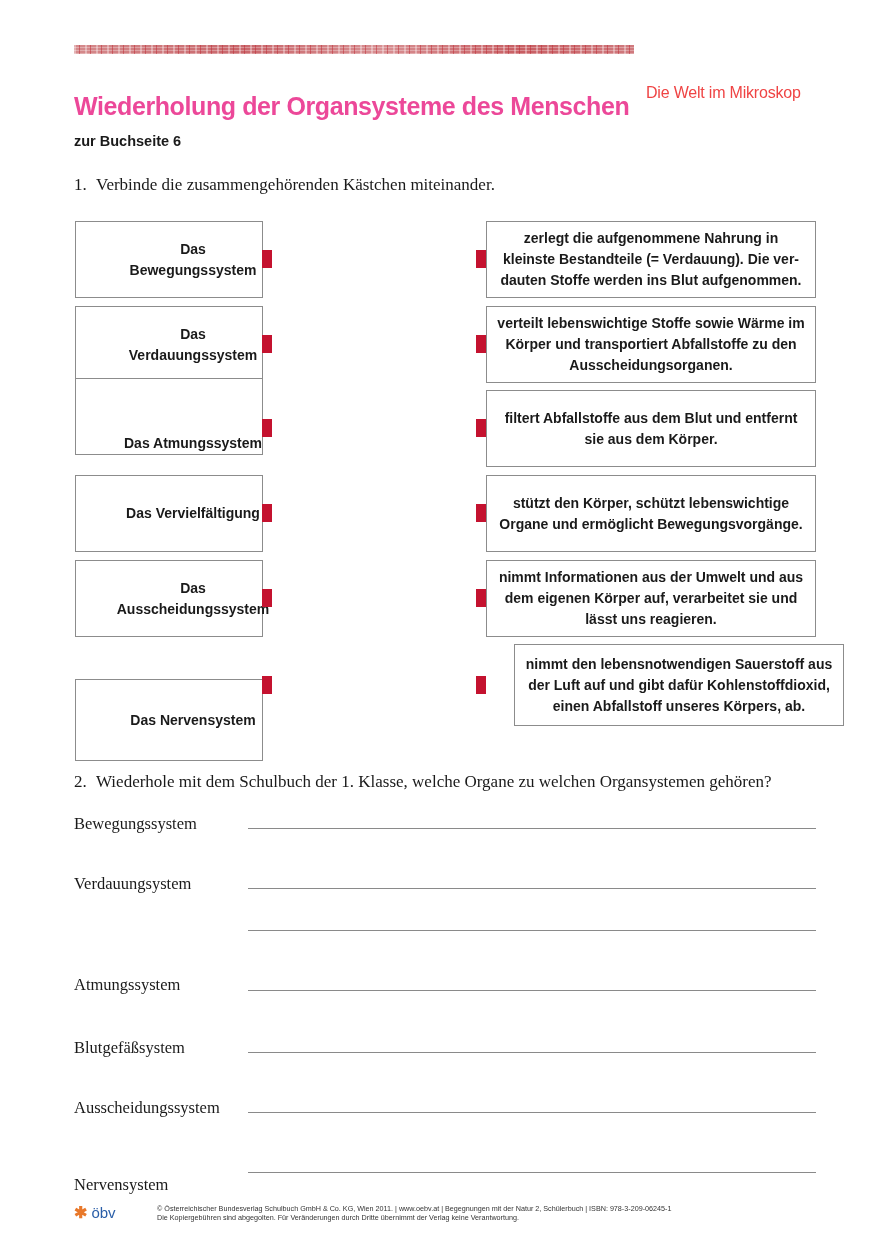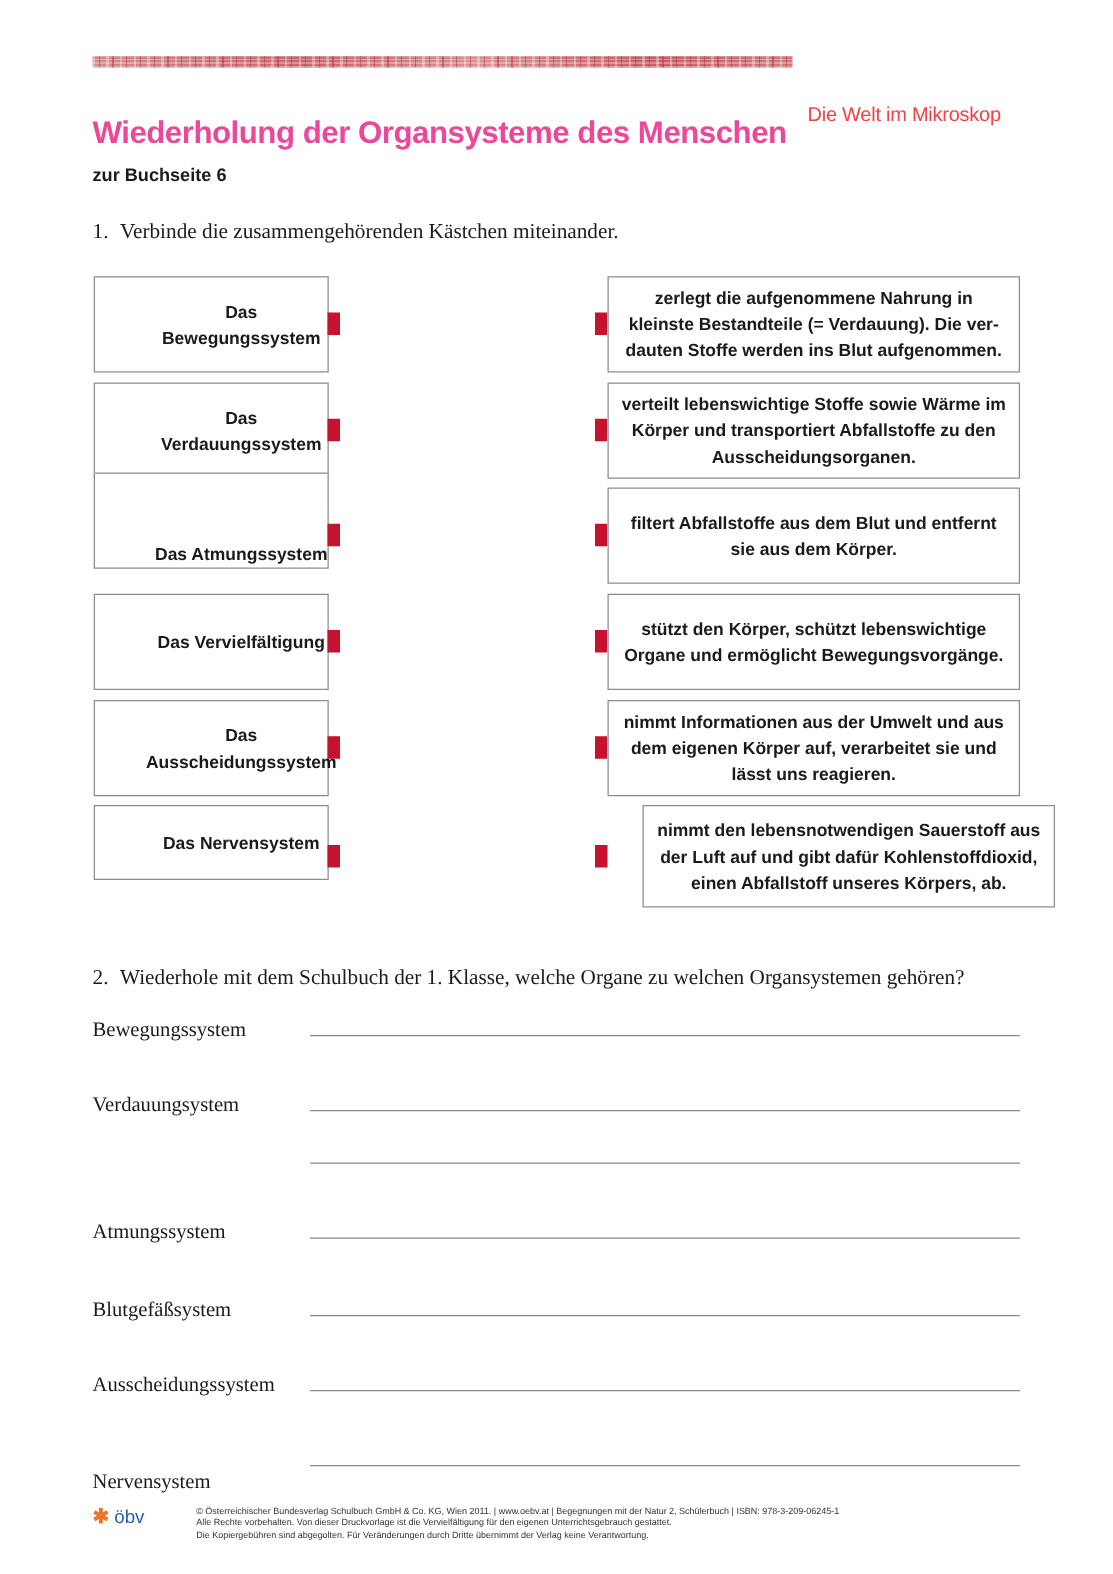--- a/index.html
+++ b/index.html
@@ -51,21 +51,21 @@
   </div>
 <div class="box lbox" style="top:378px;height:77px;align-items:flex-end;">
     <span>Das Atmungssystem</span>
   </div>
 <div class="box lbox" style="top:475px;height:77px;">
     <span>Das Vervielfältigung</span>
   </div>
 <div class="box lbox" style="top:560px;height:77px;">
     <span>Das Ausscheidungssystem</span>
   </div>
-<div class="box lbox" style="top:644px;height:60px;">
+<div class="box lbox" style="top:679px;height:82px;">
     <span>Das Nervensystem</span>
   </div>
 
 <div class="marker" style="left:262px;top:250px;"></div>
 <div class="marker" style="left:262px;top:335px;"></div>
 <div class="marker" style="left:262px;top:419px;"></div>
 <div class="marker" style="left:262px;top:504px;"></div>
 <div class="marker" style="left:262px;top:589px;"></div>
 <div class="marker" style="left:262px;top:676px;"></div>
 
@@ -117,15 +117,14 @@
 
 <div class="answer-label" style="top:1175px;">Nervensystem</div>
 <div class="answer-line" style="top:1172px;"></div>
 
 <div class="abs footer-logo">
   <span class="star">✱</span>
   <span>öbv</span>
 </div>
 <div class="abs footer-text">
   <div>© Österreichischer Bundesverlag Schulbuch GmbH &amp; Co. KG, Wien 2011. | www.oebv.at | Begegnungen mit der Natur 2, Schülerbuch | ISBN: 978-3-209-06245-1</div>
-  <div>Alle Rechte vorbehalten. Von dieser Druckvorlage ist die Vervielfältigung für den eigenen Unterrichtsgebrauch gestattet.</div>
   <div>Die Kopiergebühren sind abgegolten. Für Veränderungen durch Dritte übernimmt der Verlag keine Verantwortung.</div>
 </div>
 
 </body></html>

